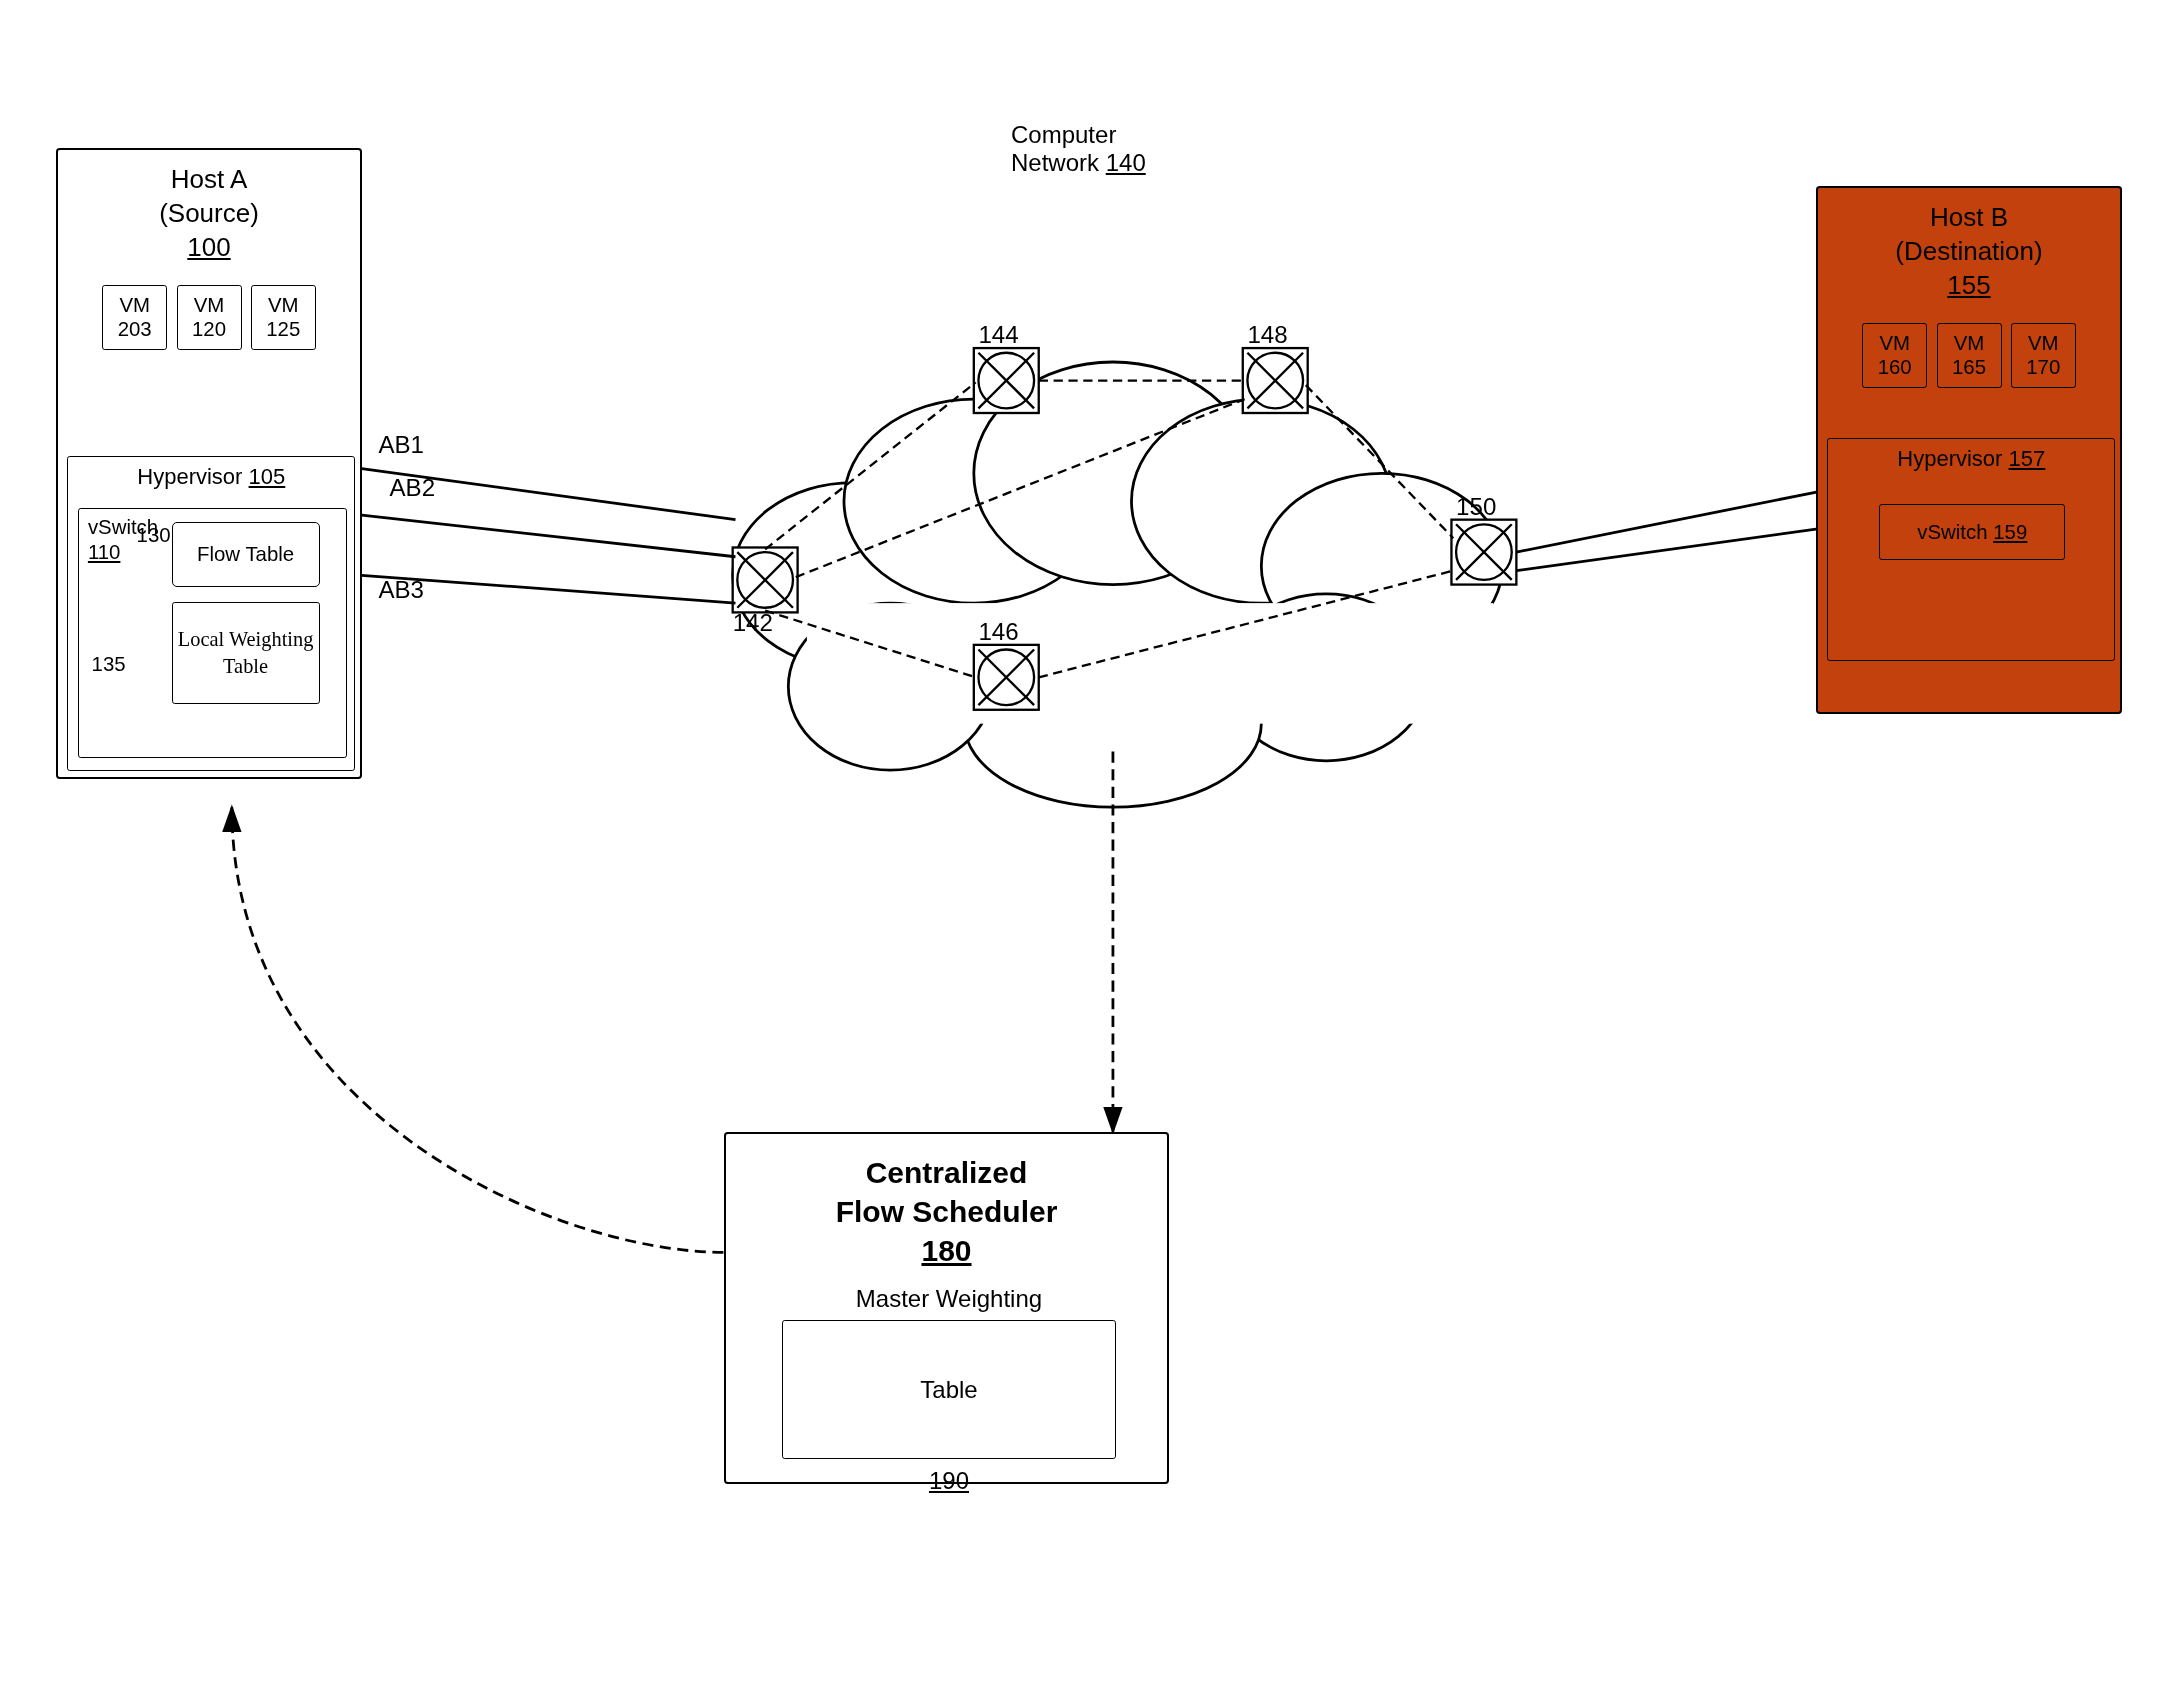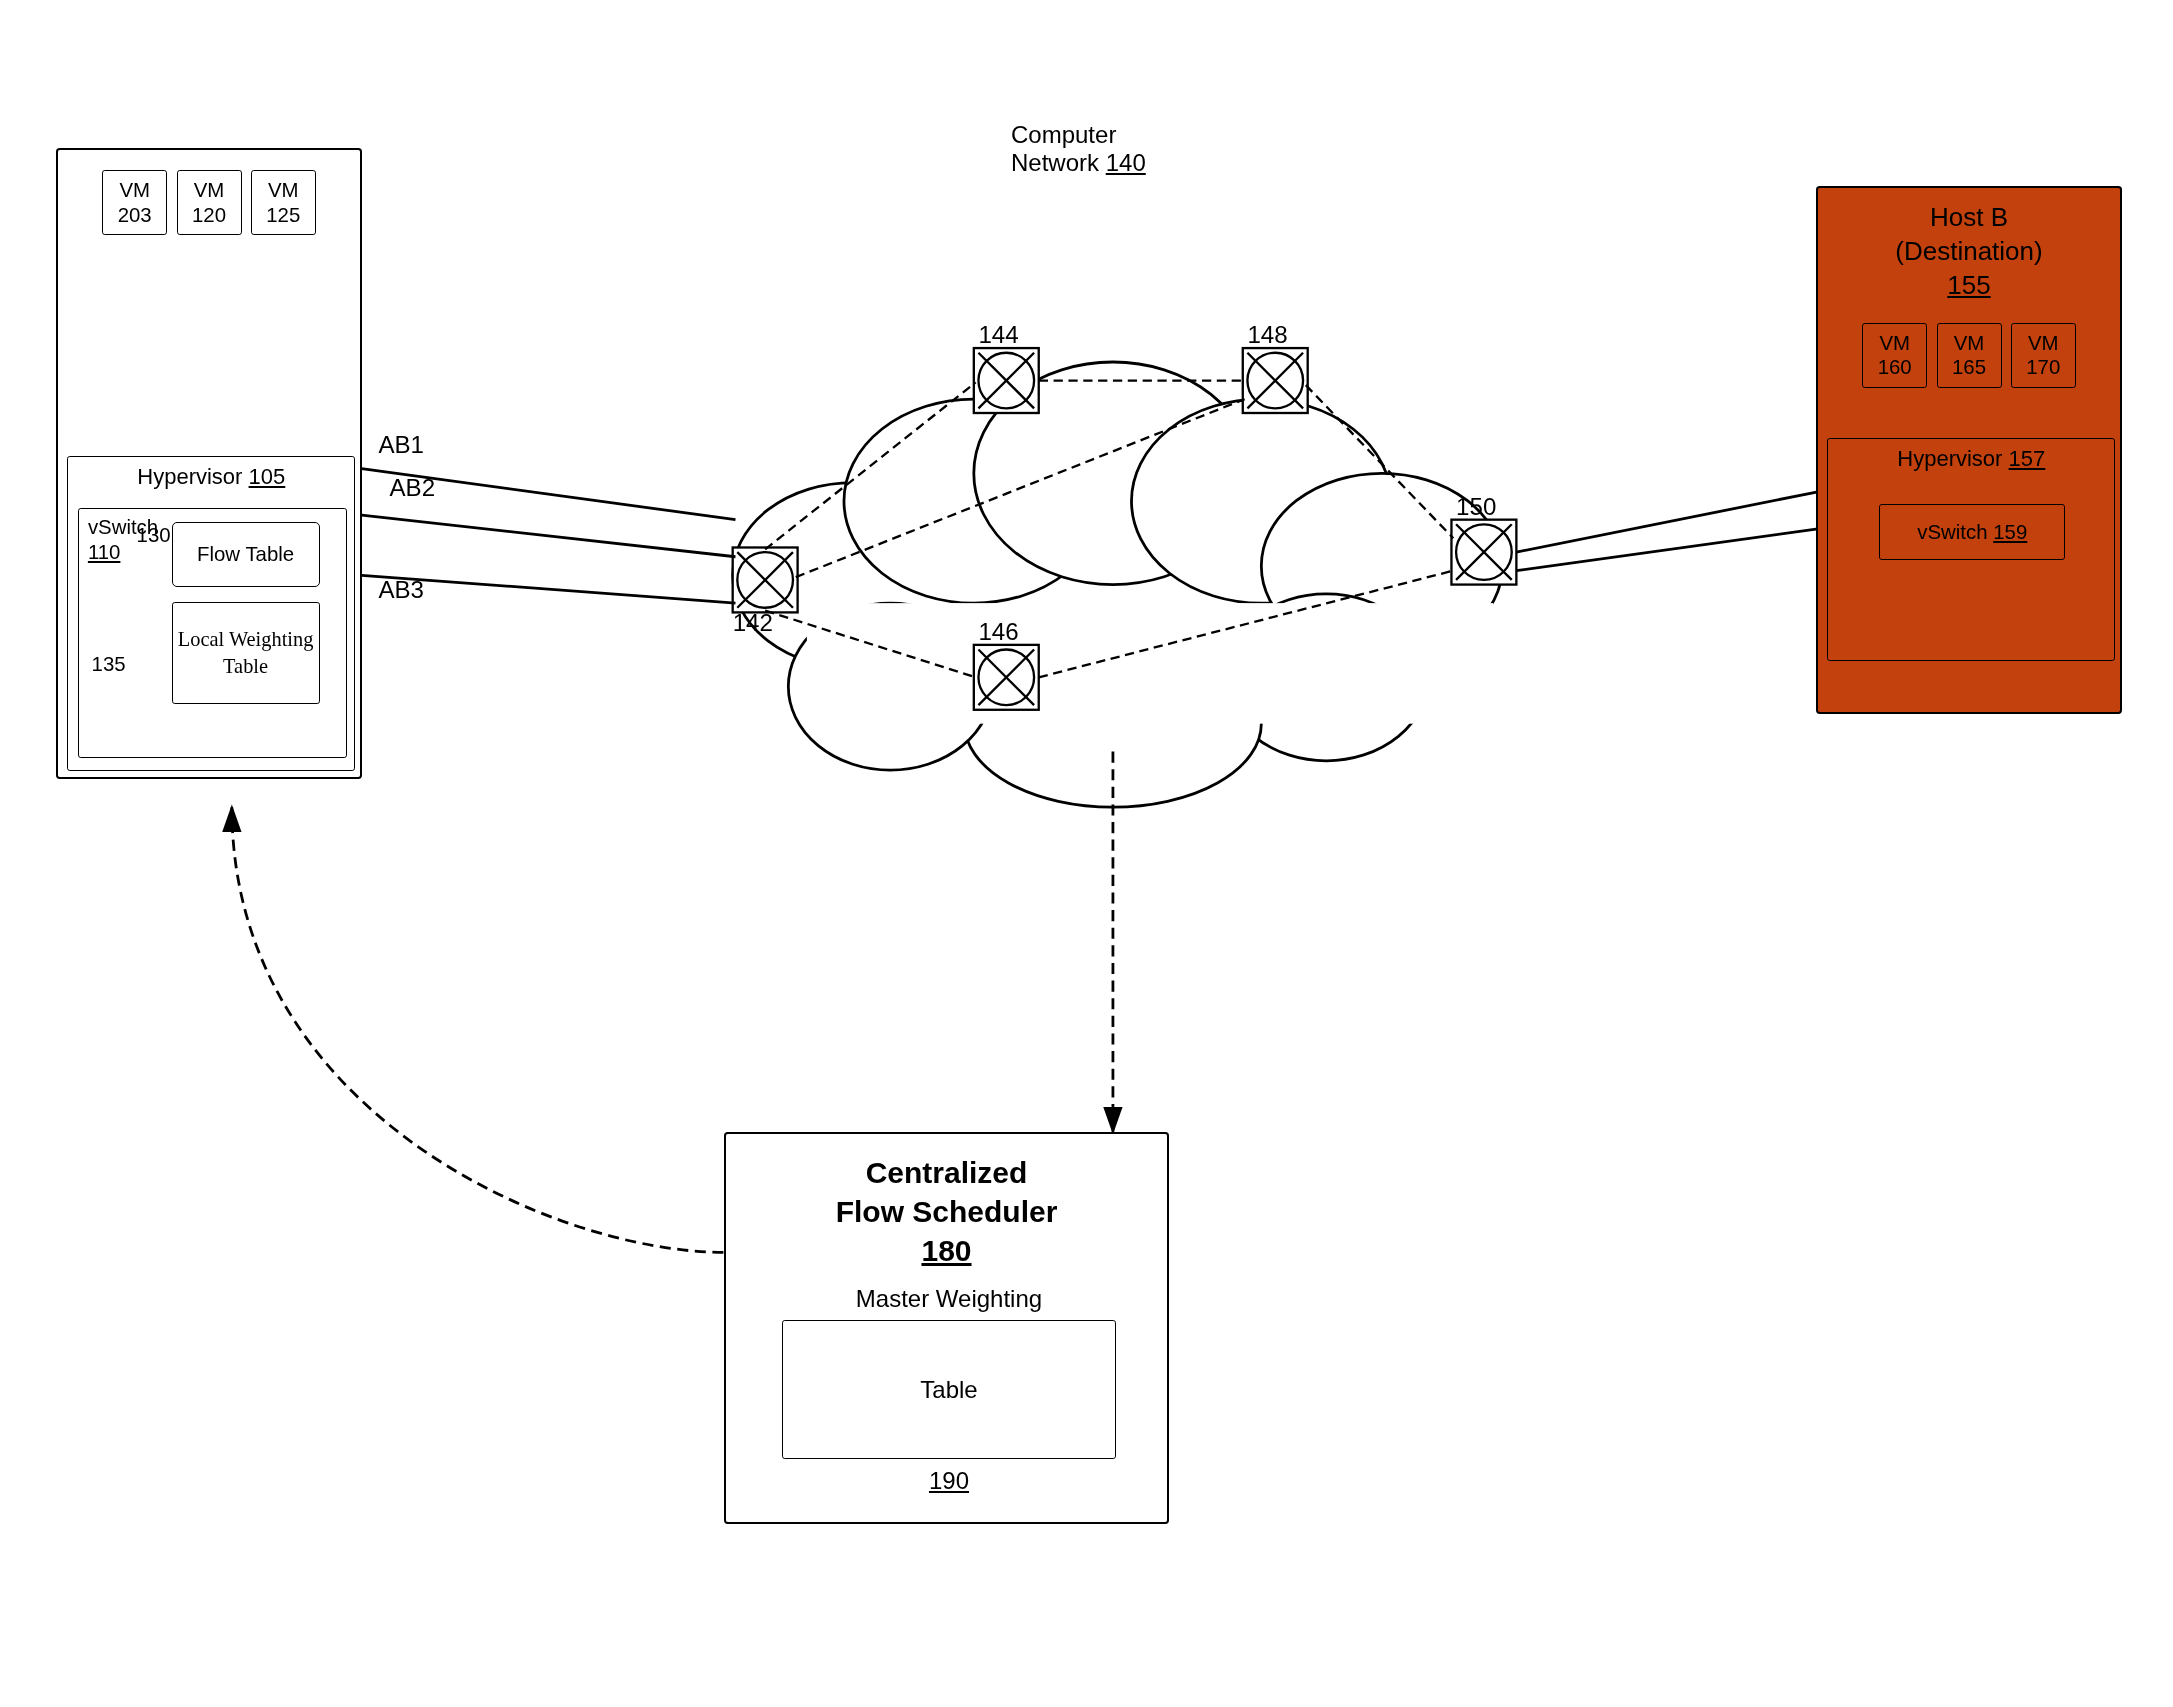--- a/index.html
+++ b/index.html
@@ -178,21 +178,21 @@
       display: flex;
       align-items: center;
       justify-content: center;
       font-size: 20.4px;
     }
 
     
     .scheduler-outer {
       position: absolute;
       left: 724px; top: 1132px;
-      width: 445px; height: 392px;
+      width: 445px; height: 352px;
       border: 2.8px solid #000;
       border-radius: 3.7px;
       background: #fff;
     }
     .scheduler-label {
       text-align: center;
       font-size: 30px;
       font-weight: bold;
       margin-top: 18.6px;
       line-height: 1.3;
@@ -343,20 +343,25 @@
     <text x="408" y="645" font-size="26" font-family="Arial">AB3</text>
 
   </svg>
 
   <div class="label-text" style="left:1011px; top:121px;">
     <span>Computer</span><br>
     <span>Network</span> <span class="ref">140</span>
   </div>
 
   <div class="host-a-outer">
+    <div class="host-a-label">
+      <span>Host A</span>
+      <span>(Source)</span>
+      <span class="ref">100</span>
+    </div>
 
     <div class="vm-row">
       <div class="vm-box">
         <span>VM</span>
         <span>203</span>
       </div>
       <div class="vm-box">
         <span>VM</span>
         <span>120</span>
       </div>

